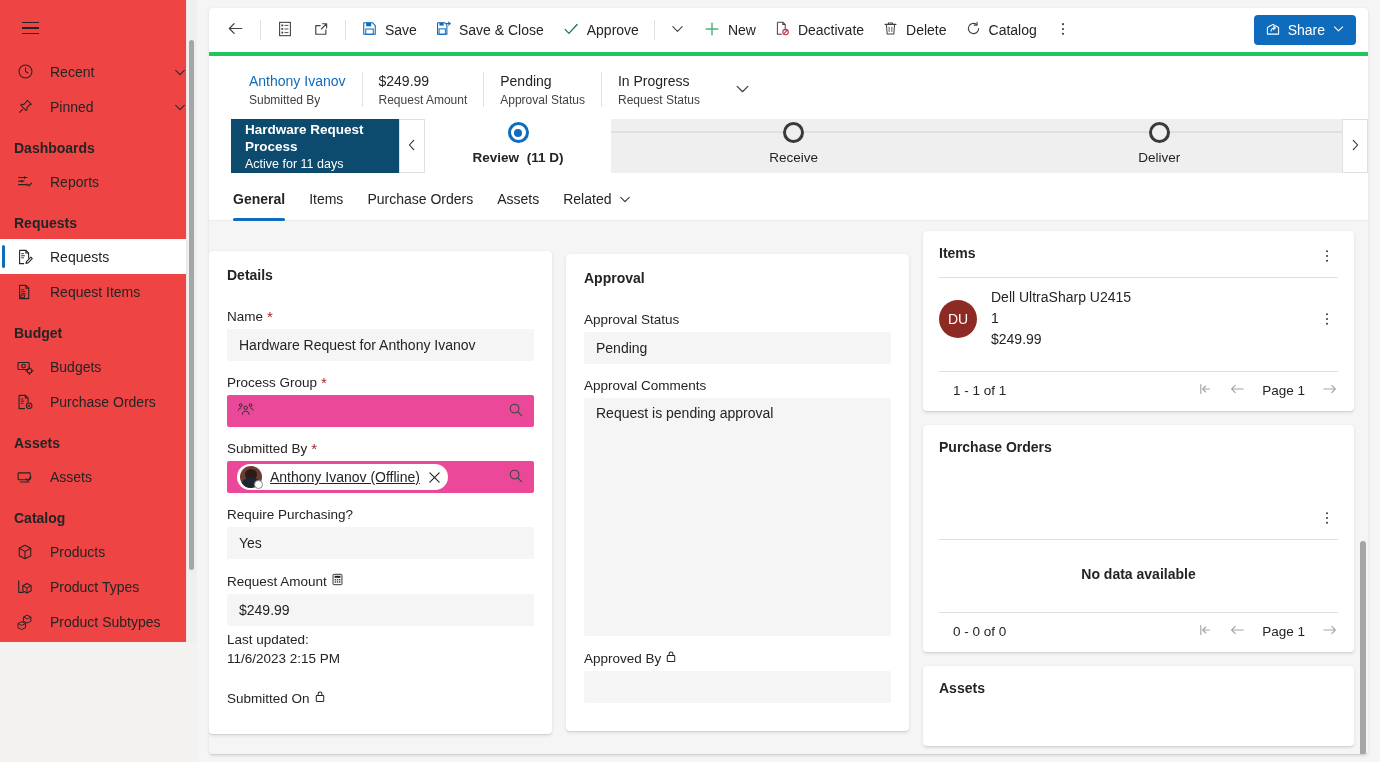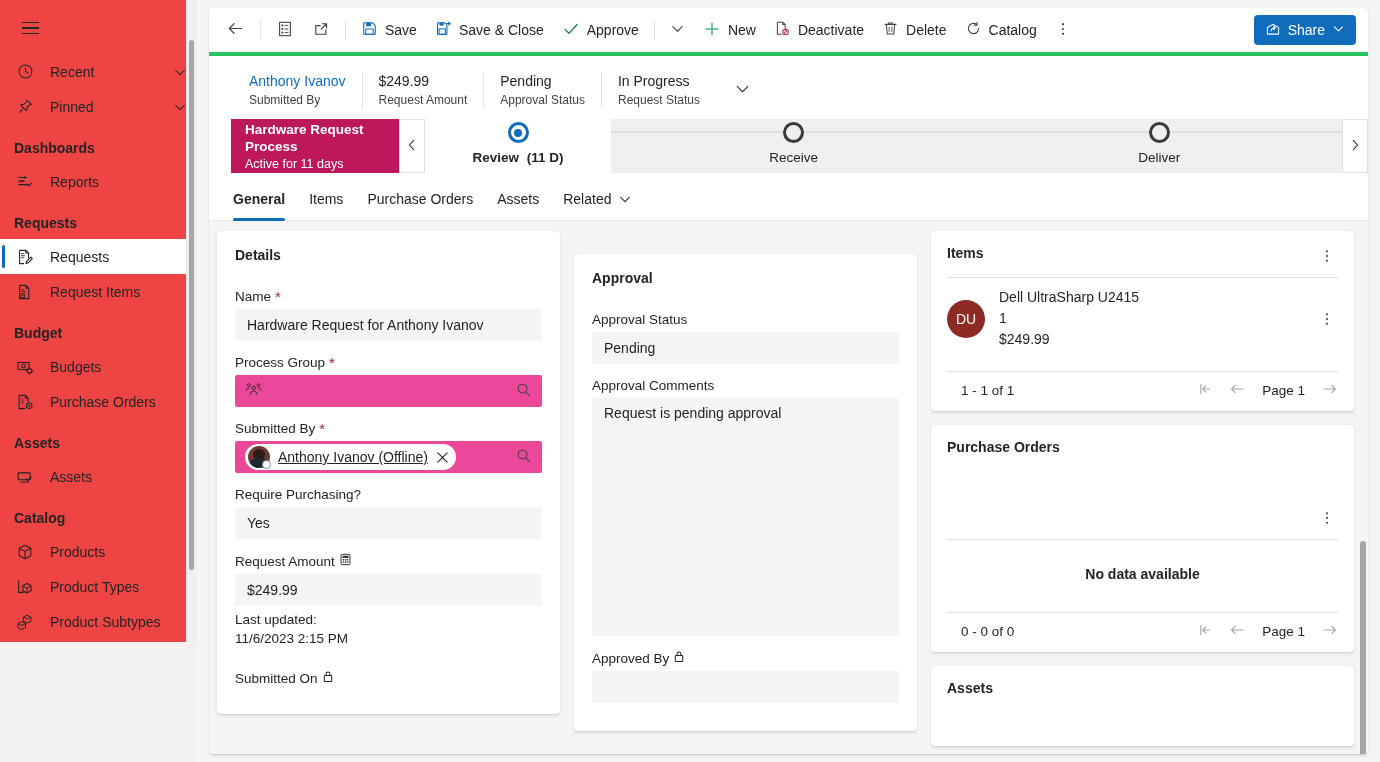--- a/index.html
+++ b/index.html
@@ -124,21 +124,21 @@
   .hdr-stat { padding: 0 16px; min-width: 70px; position: relative; }
   .hdr-stat + .hdr-stat { border-left: 1px solid #e0e0e0; }
   .hdr-stat-v { font-size: 14px; font-weight: normal; color: #242424; line-height: 18px; white-space: nowrap; }
   .hdr-stat-v.link { color: #0f6cbd; }
   .hdr-stat-l { font-size: 12px; color: #424242; margin-top: 3px; white-space: nowrap; }
   .hdr-caret { padding: 0 14px 0 18px; display:flex; align-items:center; cursor: pointer; }
 
   
   .bpf { display: flex; height: 54px; align-items: stretch; margin: 4px 0 0 22px; }
   .bpf-badge {
-    background: #be185d; color: #ffffff;
+    background: #0c4a6e; color: #ffffff;
     padding: 8px 14px 8px 14px; width: 168px;
     display: flex; flex-direction: column; justify-content: center;
     flex: 0 0 168px;
   }
   .bpf-badge-t { font-size: 13.5px; font-weight: bold; line-height: 17px; }
   .bpf-badge-s { font-size: 12.5px; margin-top: 2px; line-height: 15px; }
   .bpf-arrow {
     width: 26px; flex: 0 0 26px; background: #ffffff;
     border: 1px solid #e1dfdd;
     display: flex; align-items: center; justify-content: center;
@@ -201,21 +201,21 @@
   .tab .tchev { margin-left: 7px; display:flex; align-items:center; }
 
   
   .body {
     flex: 1; display: flex; gap: 14px;
     background: #f5f5f5;
     padding: 10px 14px 0 0;
     overflow: hidden; position: relative;
   }
   .col { display: flex; flex-direction: column; gap: 14px; }
-  .col-a { flex: 0 0 343px; margin-left: 8px; }
+  .col-a { flex: 0 0 343px; margin-left: 0; justify-content: center; }
   .col-b { flex: 0 0 343px; justify-content: center; }
   .col-c { flex: 1; min-width: 0; }
 
   .card {
     background: #ffffff; border-radius: 4px;
     box-shadow: 0 0.3px 0.9px rgba(0,0,0,0.07), 0 1.6px 3.6px rgba(0,0,0,0.09);
     padding: 16px 18px 14px 18px;
   }
   .card-title {
     font-size: 14px; font-weight: bold; color: #242424;

